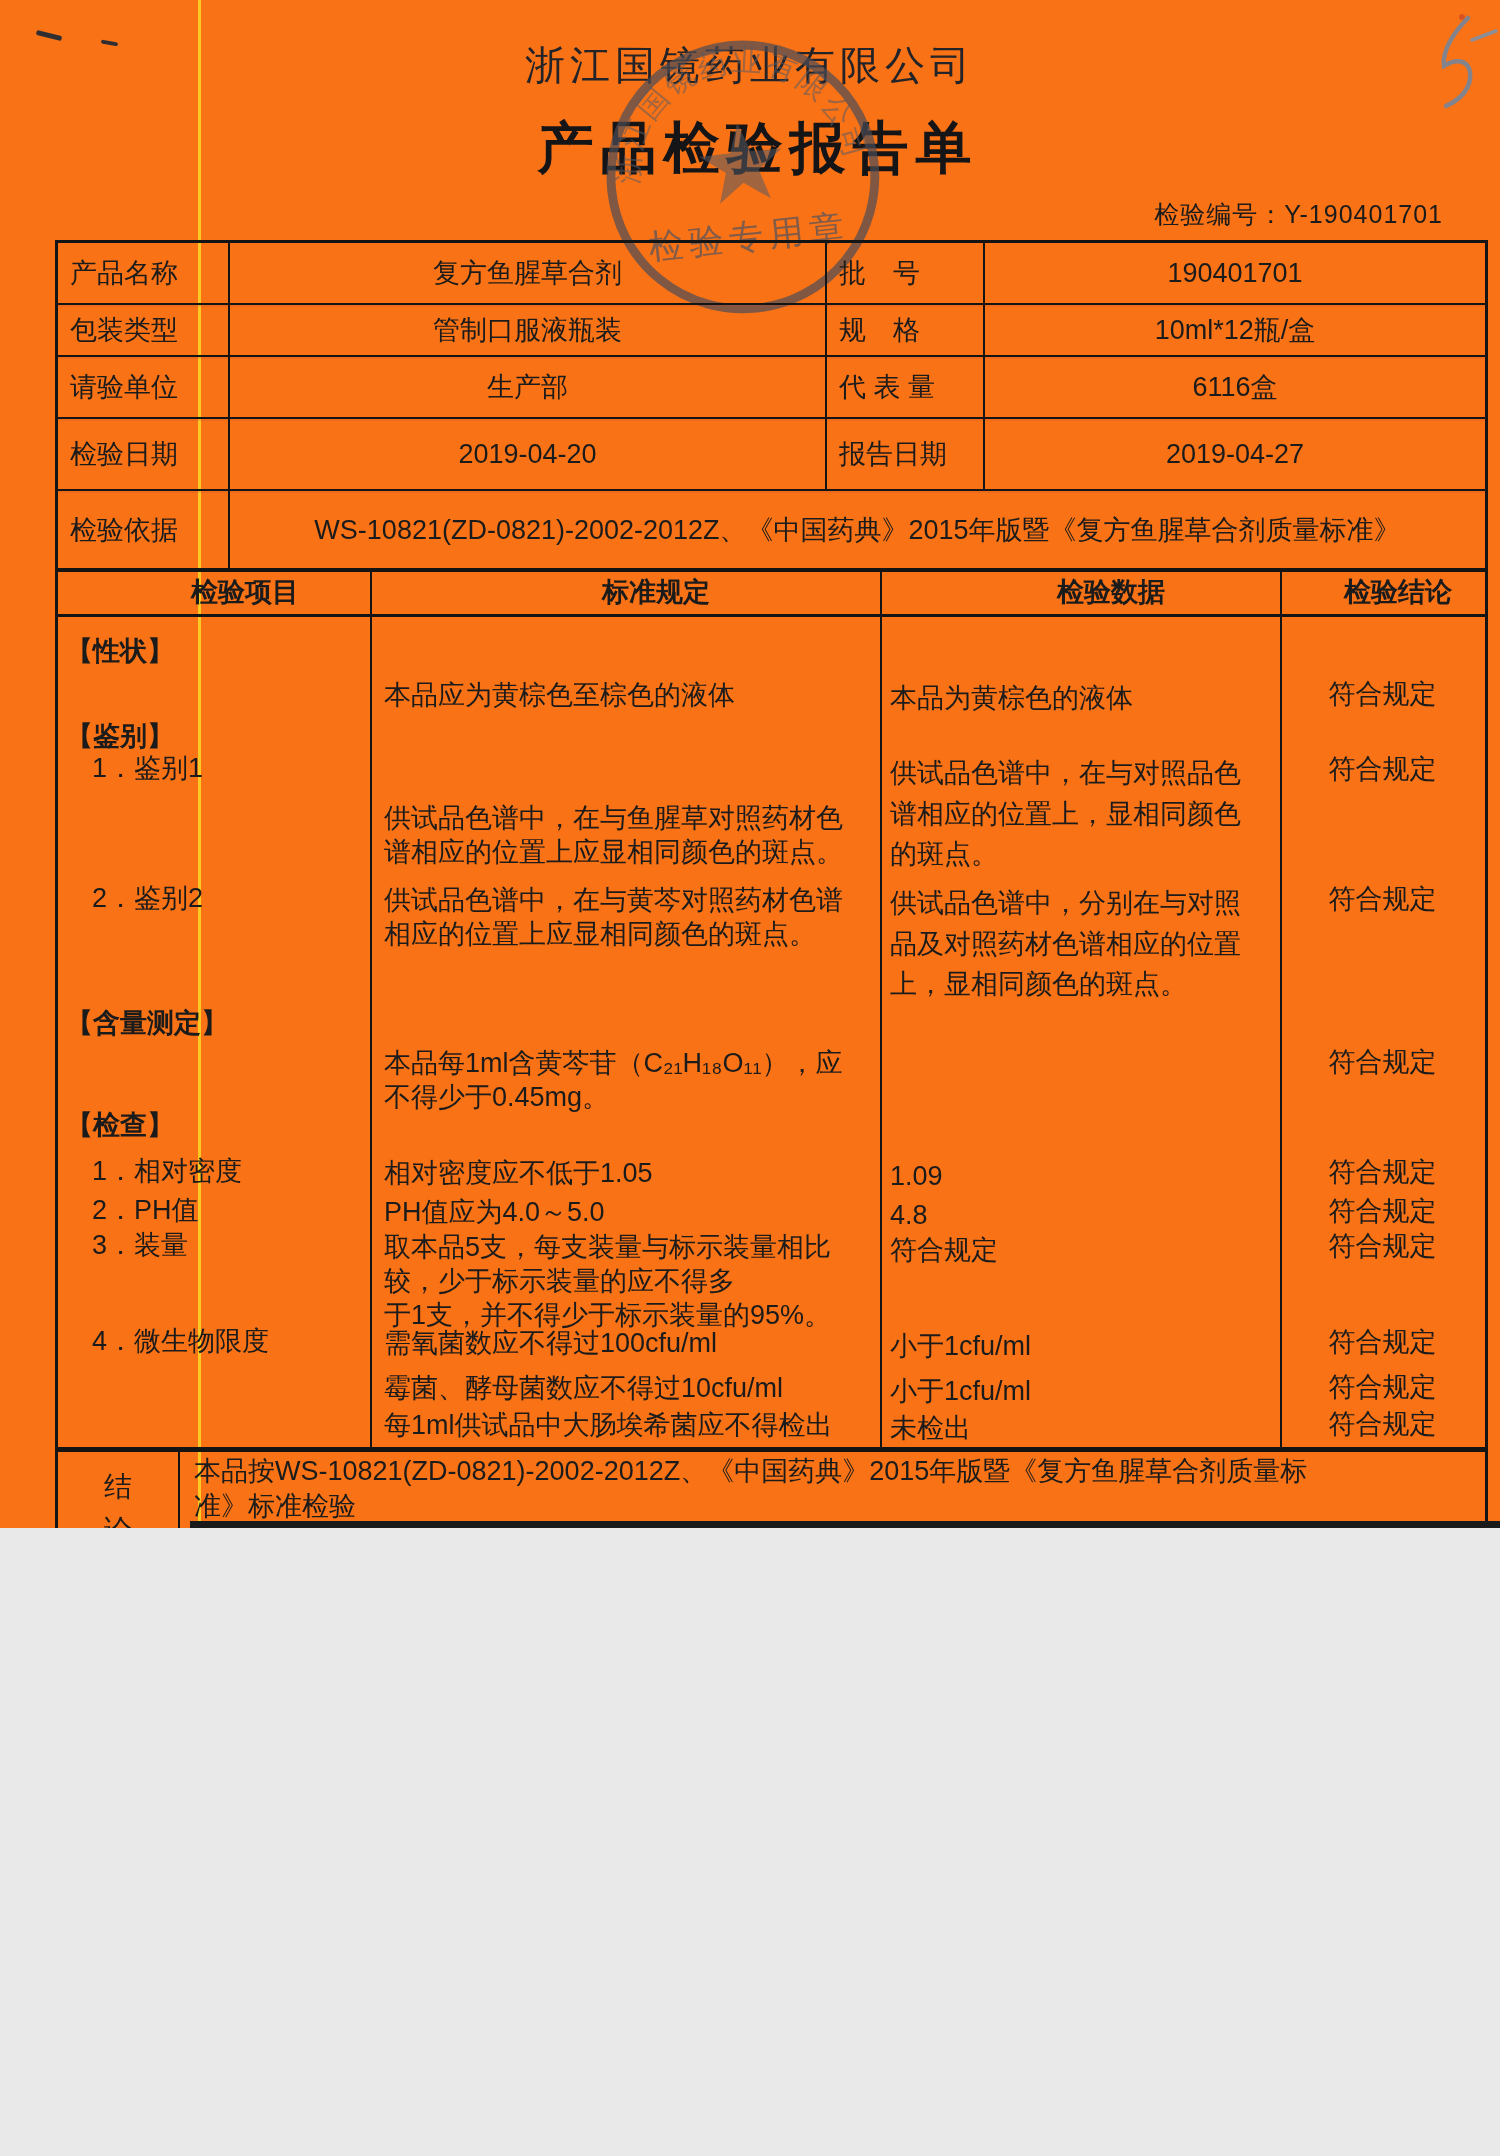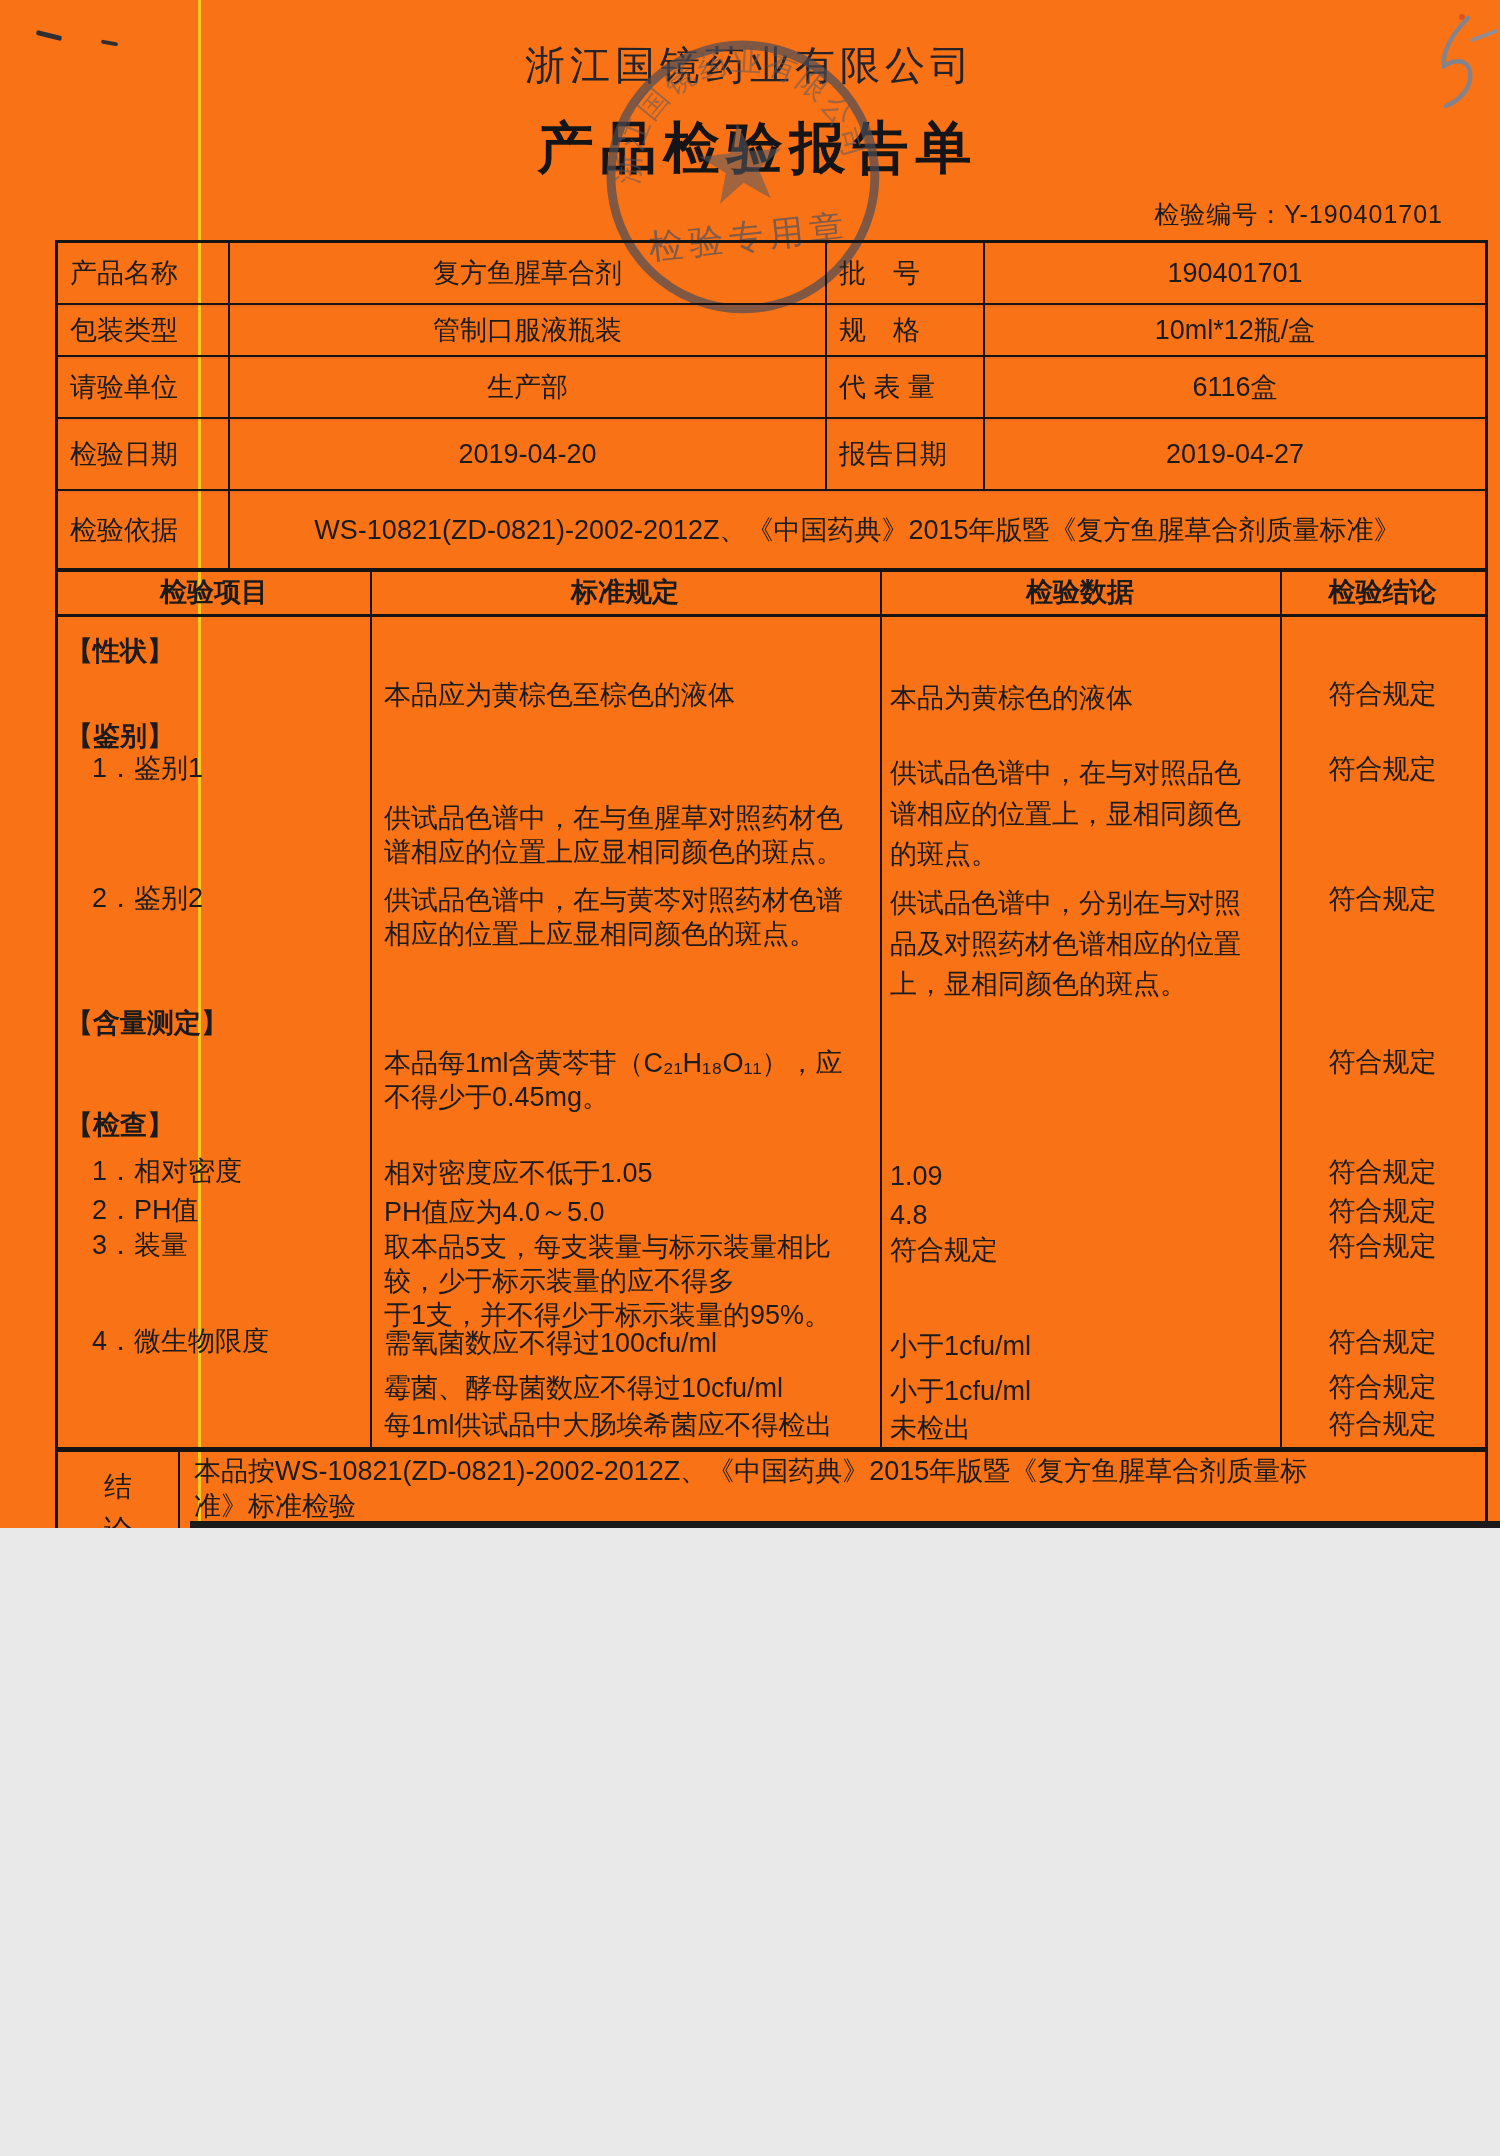--- a/index.html
+++ b/index.html
@@ -17,21 +17,21 @@
               grid-template-columns:172px 597px 158px 1fr;grid-template-rows:62px 52px 62px 72px 1fr;}
   .it-cell{border-right:2px solid #141414;border-bottom:2px solid #141414;display:flex;align-items:center;
            font-size:27px;box-shadow:0 2px 0 rgba(195,70,55,.18);}
   .it-label{padding-left:12px;}
   .it-val{justify-content:center;text-align:center;}
   .no-r{border-right:none;}
   .no-b{border-bottom:none;box-shadow:none;}
   .span3{grid-column:2/5;}
   
   .main-table{left:55px;top:568px;width:1427px;border:3px solid #141414;border-top-width:2px;border-bottom-width:5px;}
-  .mt-header{display:grid;grid-template-columns:312px 510px 400px 1fr;height:44px;border-bottom:3px solid #141414;}
+  .mt-header{display:grid;grid-template-columns:312px 510px 400px 1fr;height:44px;border-bottom:3px solid #141414;padding-left:31px;}
   .mt-h{display:flex;align-items:center;justify-content:center;font-weight:bold;font-size:27px;}
   .mt-body{position:relative;display:grid;grid-template-columns:312px 510px 400px 1fr;padding-top:18px;
            grid-template-rows:42px 43px 32px 130px 125px 38px 64px 46px 39px 35px 96px 45px 37px 40px;}
   .vline{position:absolute;top:0;bottom:0;width:2px;background:#141414;}
   .tb{font-size:27px;line-height:1.25;}
   .sec{font-weight:600;padding-left:8px;}
   .itm{padding-left:34px;}
   .std{padding:1px 6px 0 14px;line-height:1.26;white-space:pre-line;}
   .dat{padding:1px 6px 0 10px;line-height:1.5;white-space:pre-line;}
   .res{text-align:center;padding-top:1px;}

